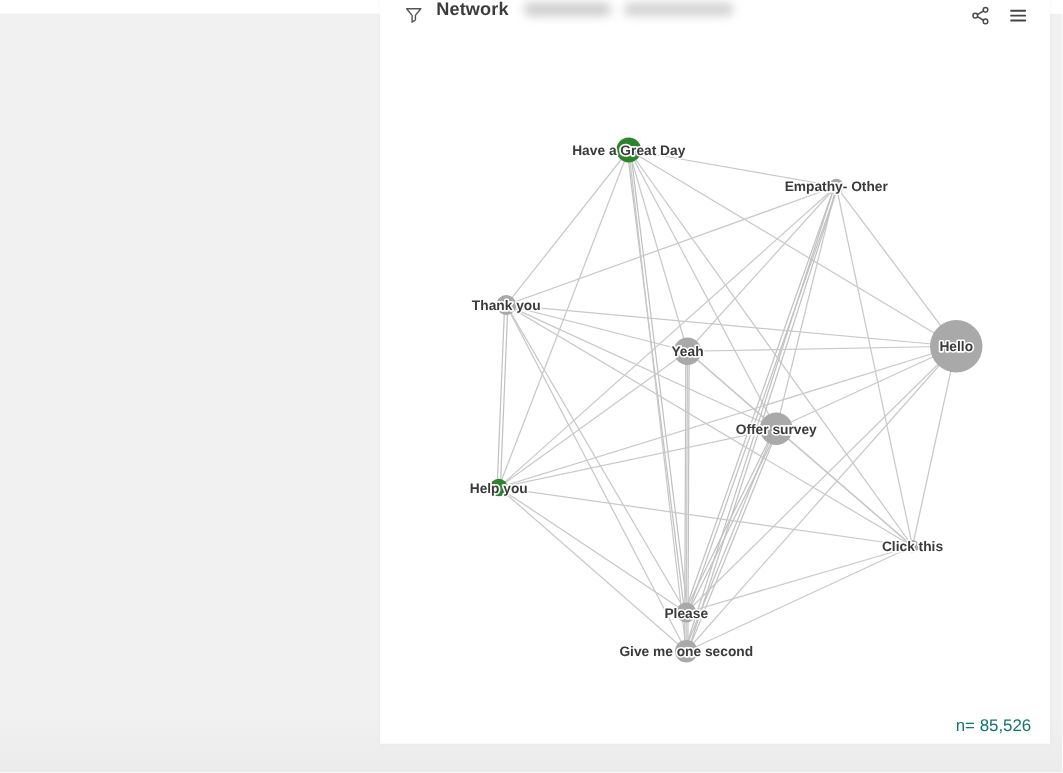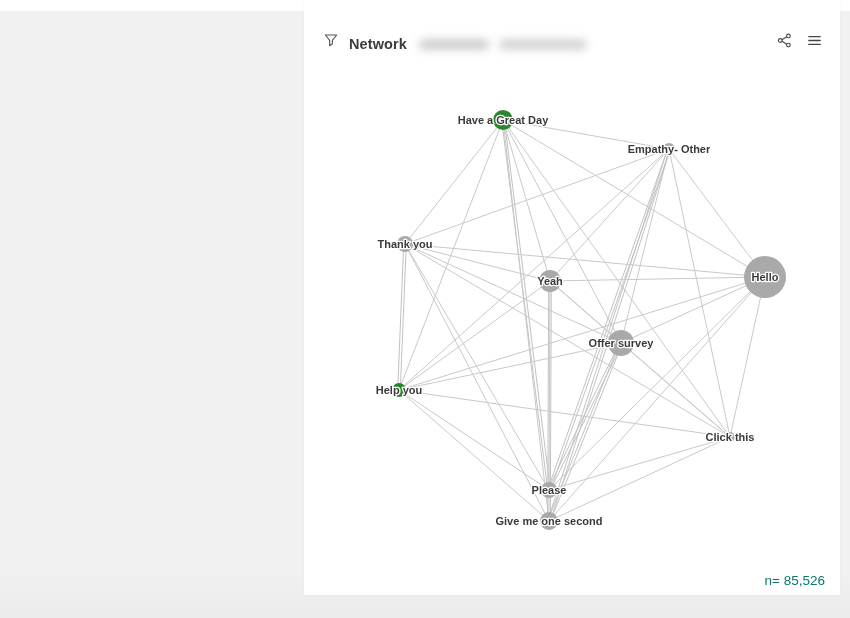--- a/index.html
+++ b/index.html
@@ -18,21 +18,21 @@
   }
   .panel {
     position: absolute;
     left: 304px; top: 0; width: 536px; height: 595px;
     background: #ffffff;
     box-shadow: 0 0 4px rgba(0,0,0,0.04);
   }
   .panel-header {
     position: absolute;
     left: 0; top: 0; right: 0; height: 52px;
-    display: flex; align-items: flex-end;
+    display: flex; align-items: flex-start;
     padding: 0 14px 0 15px;
   }
   .icon-btn {
     width: 24px; height: 24px;
     display: flex; align-items: center; justify-content: center;
     cursor: pointer; background: none; border: none;
   }
   .panel-title {
     font-size: 14.5px; font-weight: 700; color: #3c3c3c;
     margin-left: 6px; letter-spacing: 0.1px;

